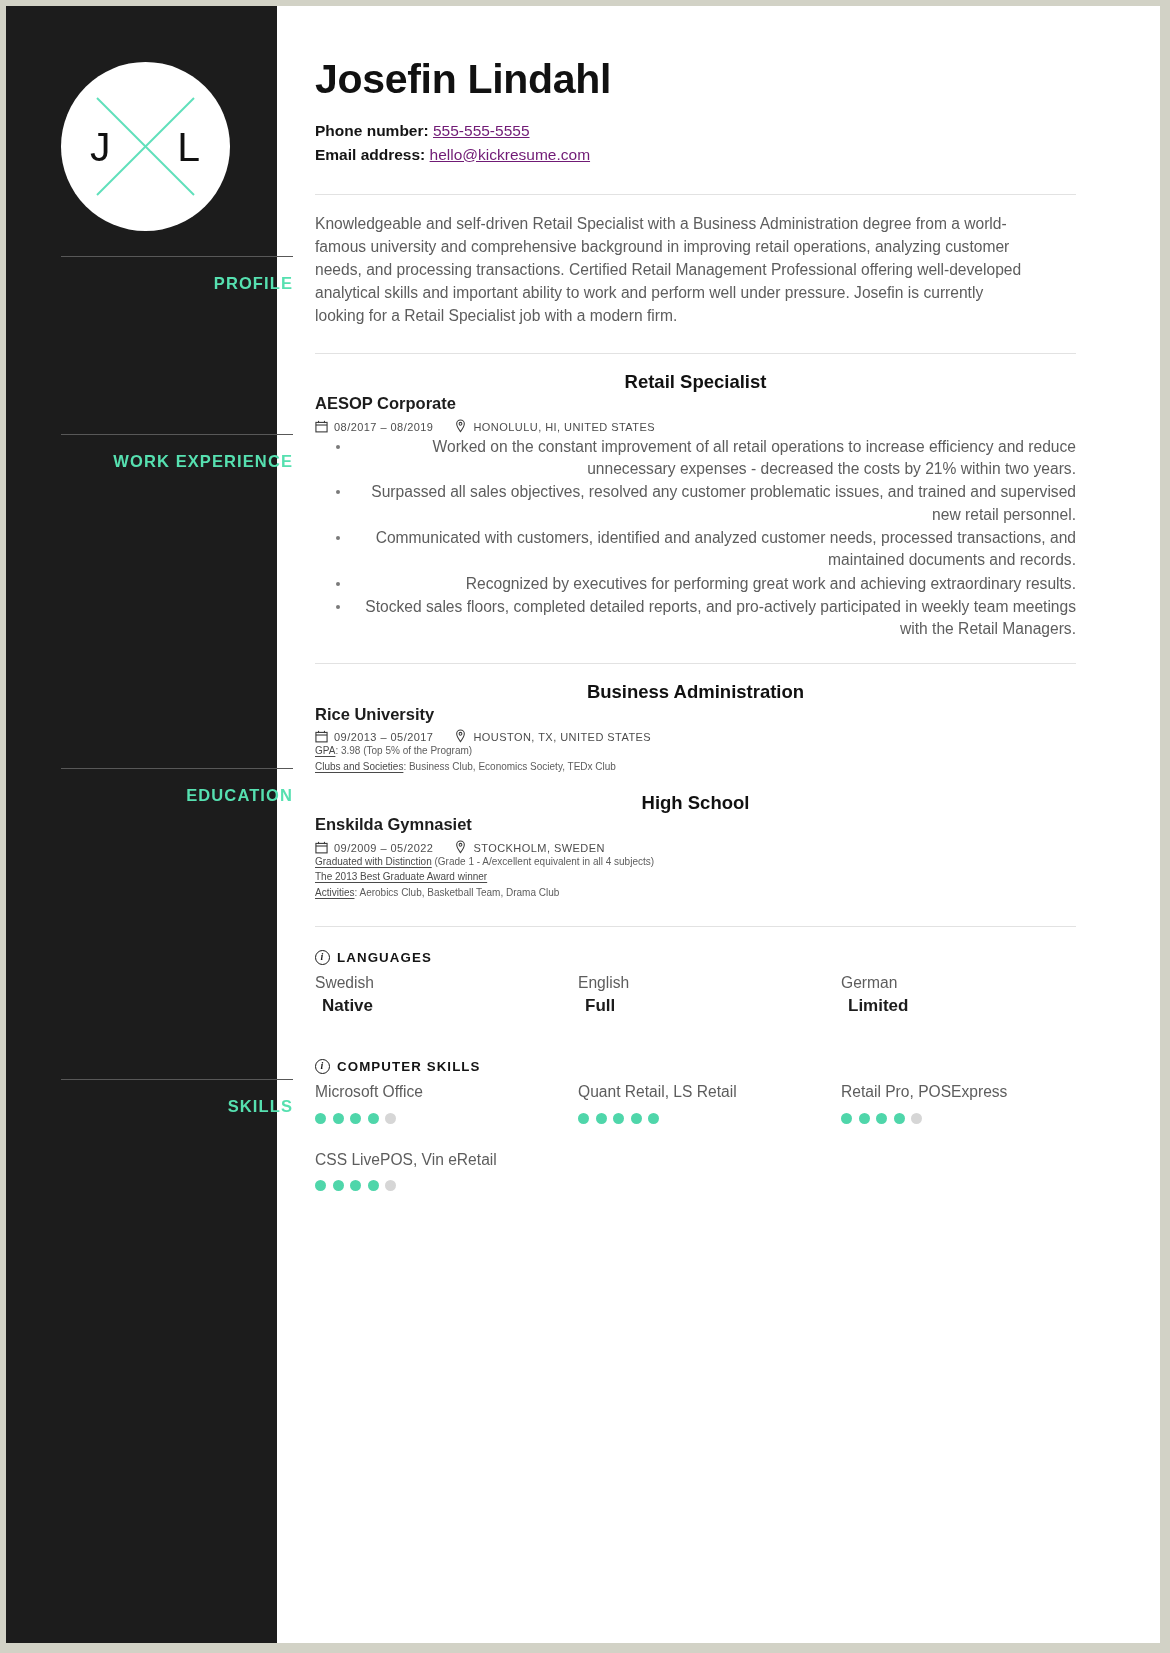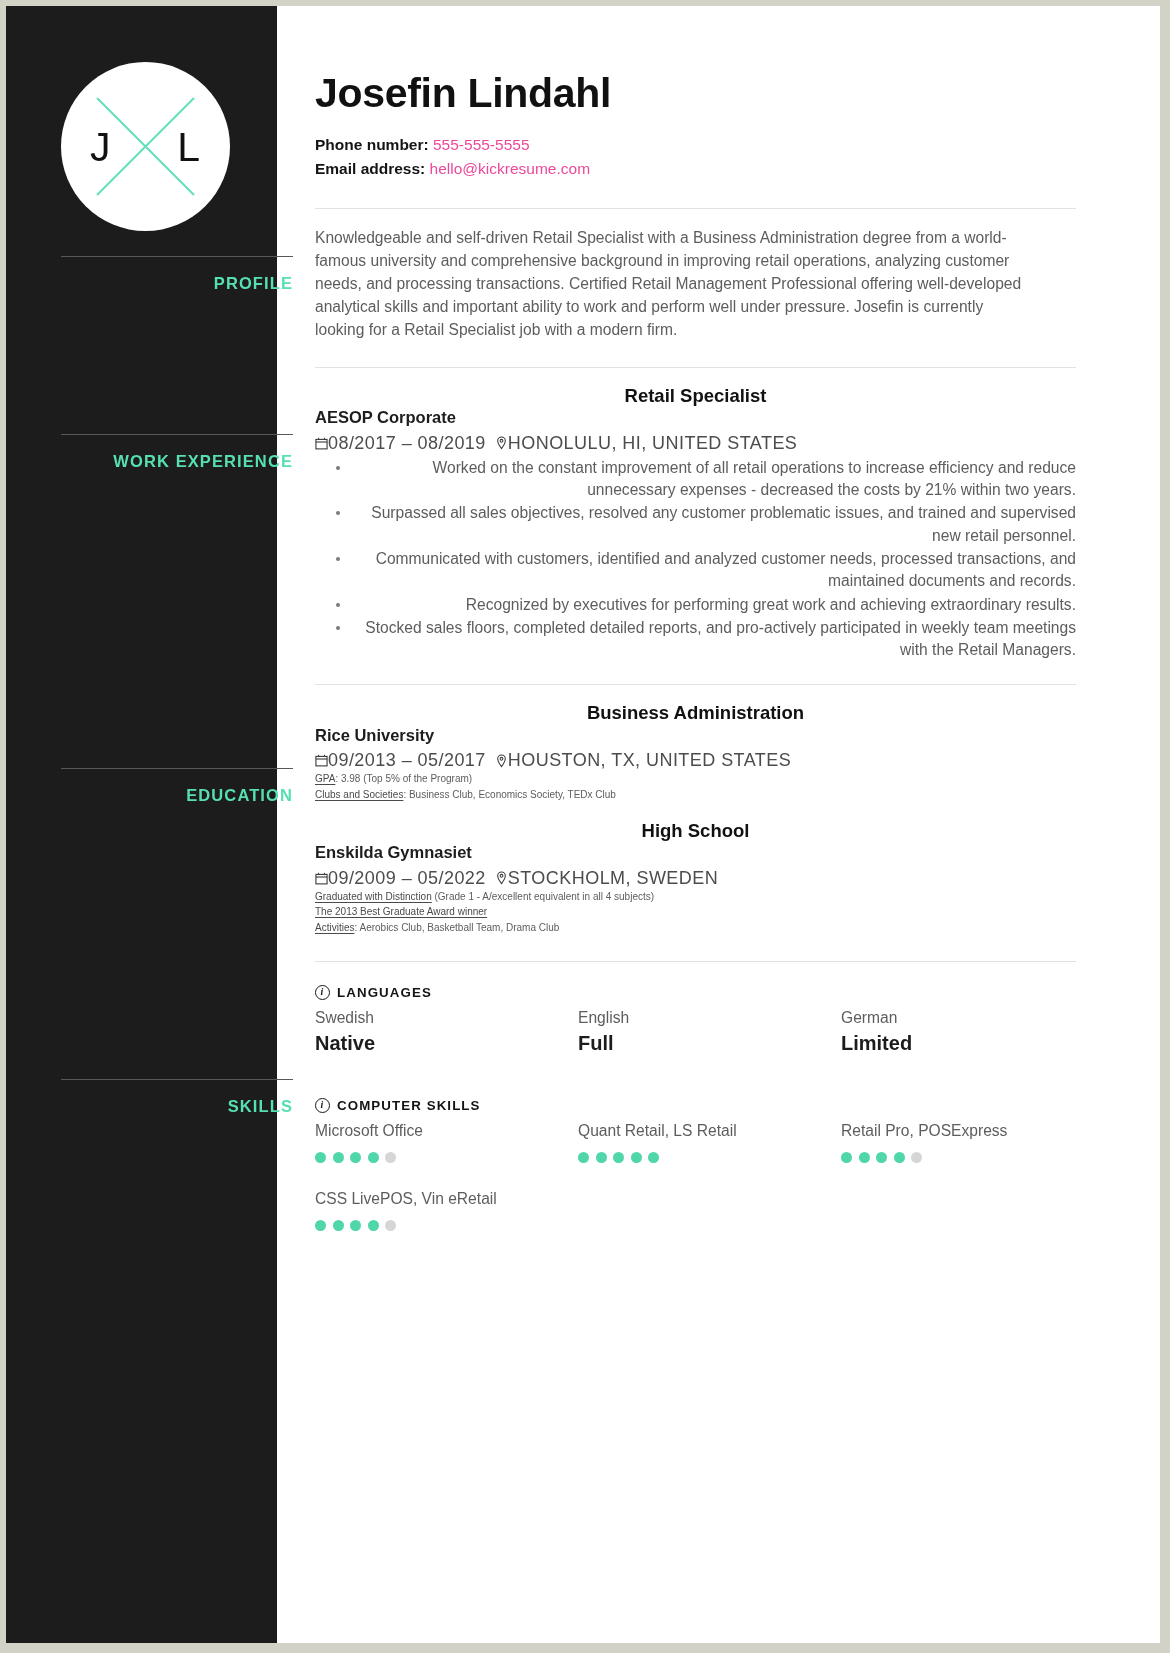--- a/index.html
+++ b/index.html
@@ -83,42 +83,42 @@
   }
   #sec-profile  { top: 250px; }
   #sec-work     { top: 428px; }
   #sec-edu      { top: 762px; }
   #sec-skills   { top: 1073px; }
 
   
   .main {
     flex: 1;
     position: relative;
-    padding: 14px 84px 0 38px;
+    padding: 0 84px 0 38px;
     border-radius: 30px;
   }
   .name {
     margin-top: 52px;
     font-size: 41px;
     font-weight: bold;
     color: #111111;
     letter-spacing: -0.3px;
     line-height: 1.05;
   }
   .contact {
     margin-top: 18px;
     font-size: 15.5px;
     line-height: 1.52;
     color: #5a5a5a;
   }
   .contact .lbl {
     color: #141414;
     font-weight: bold;
   }
-  .contact .val { color: #ec4899; }
+  .contact .val { color: #701a75; text-decoration: underline; }
 
   .divider {
     height: 1px;
     background: #e2e2e2;
     margin: 28px 0 0 0;
   }
 
   .profile-text {
     margin-top: 18px;
     font-size: 15.6px;
@@ -136,23 +136,24 @@
     text-align: center;
   }
   .entry-org {
     font-size: 16.5px;
     font-weight: bold;
     color: #1d1d1d;
     line-height: 1.3;
   }
   .meta {
     display: flex;
-    align-items: center;
+    align-items: flex-end;
+    gap: 6px;
     margin-top: 4px;
-    font-size: 18px;
+    font-size: 11px;
     color: #4c4c4c;
     letter-spacing: 0.45px;
   }
   .meta .gap { width: 9px; }
   .meta svg { display: block; }
 
   ul.bullets {
     margin: 3px 0 0 0;
     padding-left: 21px;
     list-style: none;
@@ -218,24 +219,25 @@
     grid-template-columns: 1fr 1fr 1fr;
     column-gap: 0;
     gap: 28px;
   }
   .lang-name {
     font-size: 15.6px;
     color: #5d5d5d;
     line-height: 1.45;
   }
   .lang-level {
-    font-size: 20px;
+    font-size: 17px;
     font-weight: bold;
     color: #1c1c1c;
     line-height: 1.45;
+    margin-left: 7px;
   }
 
   .skill-name {
     font-size: 15.6px;
     color: #5d5d5d;
     line-height: 1.45;
   }
   .dots { display: flex; gap: 6.5px; margin-top: 9px; }
   .dot { width: 11px; height: 11px; border-radius: 50%; background: #d6d6d6; }
   .dot.on { background: #4fd6aa; }

